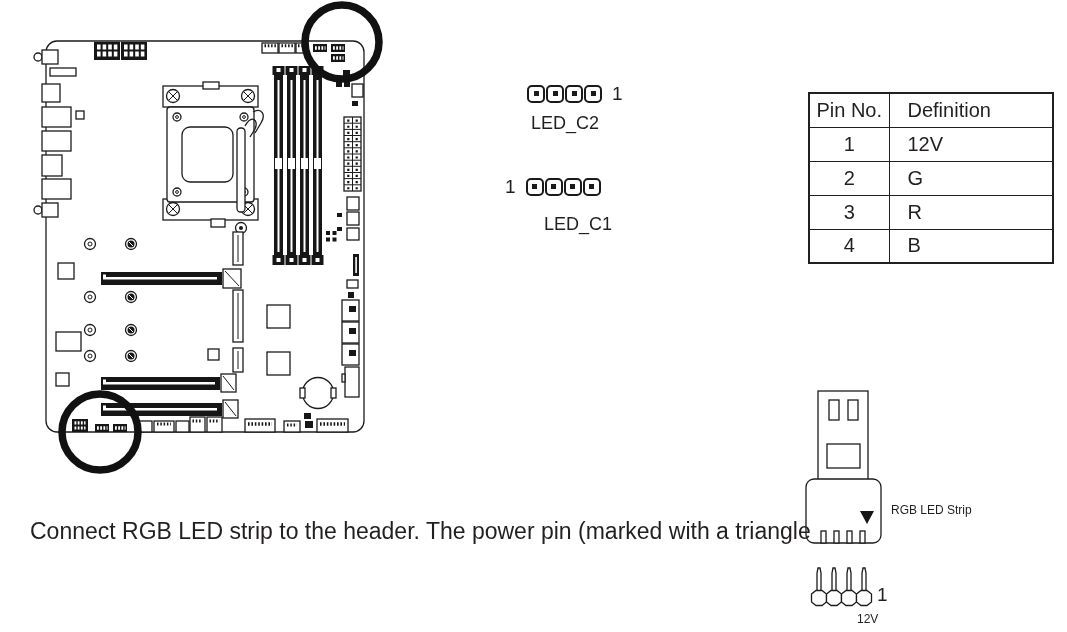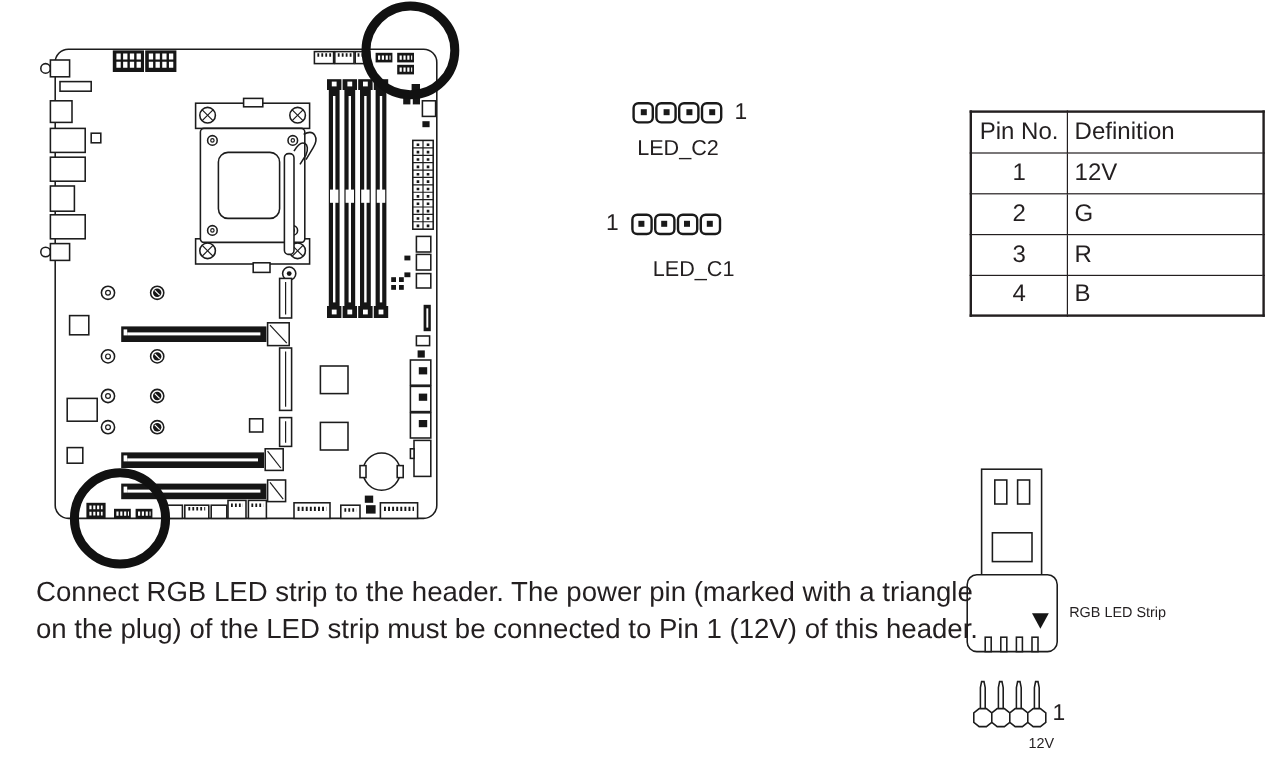--- a/index.html
+++ b/index.html
@@ -21,24 +21,24 @@
   .pin::after{content:"";width:5px;height:5px;background:#1a1a1a;}
   .pinnum{font-size:19px;line-height:1;color:#231f20;}
   .c2num{margin-left:9px;}
   .c1num{margin-right:9px;}
   .hdrlabel{font-size:18px;text-align:center;width:76px;}
 
   
   table.pintable{border-collapse:collapse;font-size:20px;color:#231f20;border:2.5px solid #231f20;}
   .pintable th,.pintable td{border:1.2px solid #231f20;font-weight:normal;height:34px;box-sizing:border-box;}
   .pintable .c1{width:80px;text-align:center;}
-  .pintable .c2{width:164px;text-align:left;padding-left:6px;}
+  .pintable .c2{width:164px;text-align:left;padding-left:18px;}
 
   
-  .instr{left:30px;top:478px;font-size:23px;line-height:31px;white-space:nowrap;}
+  .instr{left:30px;top:516px;font-size:23px;line-height:31px;white-space:nowrap;}
 
   .figlabel{font-size:12px;}
   .smnum{font-size:19px;line-height:1;}
 </style>
 </head>
 <body>
 
 <div class="page">
 
   <svg class="abs" style="left:0;top:0" width="480" height="480" viewBox="0 0 480 480">
@@ -364,16 +364,15 @@
       <polygon class="k" points="841.5,594 846,590.5 852,590.5 856.5,594 856.5,602 852,605.5 846,605.5 841.5,602"></polygon>
       <polygon class="k" points="856.5,594 861,590.5 867,590.5 871.5,594 871.5,602 867,605.5 861,605.5 856.5,602"></polygon>
     </g>
   </svg>
   <div class="abs figlabel" style="left:891px;top:503px">RGB LED Strip</div>
   <div class="abs smnum" style="left:877px;top:585px">1</div>
   <div class="abs figlabel" style="left:857px;top:612px">12V</div>
 
   <div class="abs instr">
     <div>Connect RGB LED strip to the header. The power pin (marked with a triangle</div>
-    <div>on the plug) of the LED strip must be connected to Pin 1 (12V) of this header.</div>
   </div>
 
 </div>
 
 </body></html>

